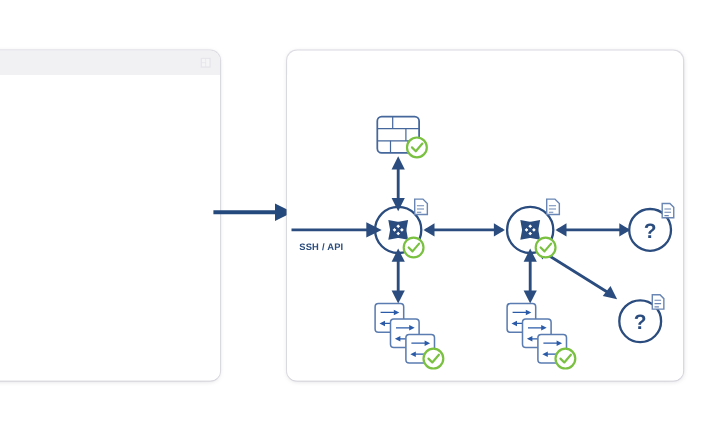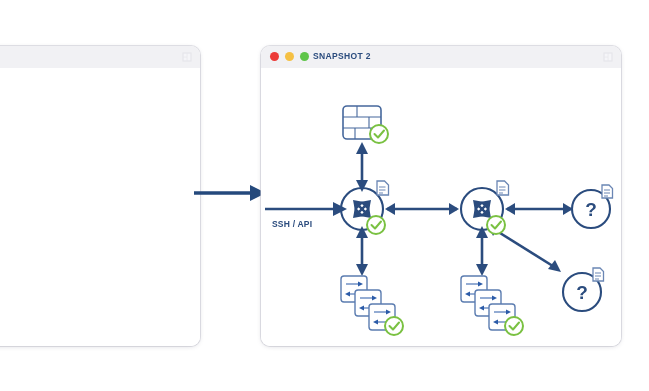--- a/index.html
+++ b/index.html
@@ -168,34 +168,20 @@
       </svg>
     </div>
   </div>
 
   <svg class="net" style="left:192px;top:180px;" width="80" height="26">
     <line class="biglink" x1="2" y1="13" x2="62" y2="13"></line>
     <polygon fill="#24497c" points="74,13 58,5 58,21"></polygon>
   </svg>
 
   <div class="window" style="left:261px;top:46px;width:360px;height:300px;">
-    <div class="titlebar">
-      <div class="lights">
-        <div class="light" style="background:#ec3b38;"></div>
-        <div class="light" style="background:#f5c043;"></div>
-        <div class="light" style="background:#5fc54a;"></div>
-      </div>
-      <div class="win-title">SNAPSHOT 2</div>
-      <svg class="corner-icon" viewBox="0 0 10 10">
-        <rect x="0.5" y="0.5" width="9" height="9" fill="#d8d8de"></rect>
-        <rect x="1.6" y="1.6" width="3.1" height="3.1" fill="#fafafc"></rect>
-        <rect x="5.4" y="1.6" width="3" height="6.8" fill="#fafafc"></rect>
-        <rect x="1.6" y="5.4" width="3.1" height="3" fill="#fafafc"></rect>
-      </svg>
-    </div>
 
     <div class="win-body">
       <svg class="net" width="360" height="278">
 
         <g>
           <line class="link" x1="4" y1="141" x2="74" y2="141"></line>
           <polygon class="nd-fill" points="86,141 72,134 72,148"></polygon>
           <text class="edge-label" x="11" y="159">SSH / API</text>
         </g>
 

